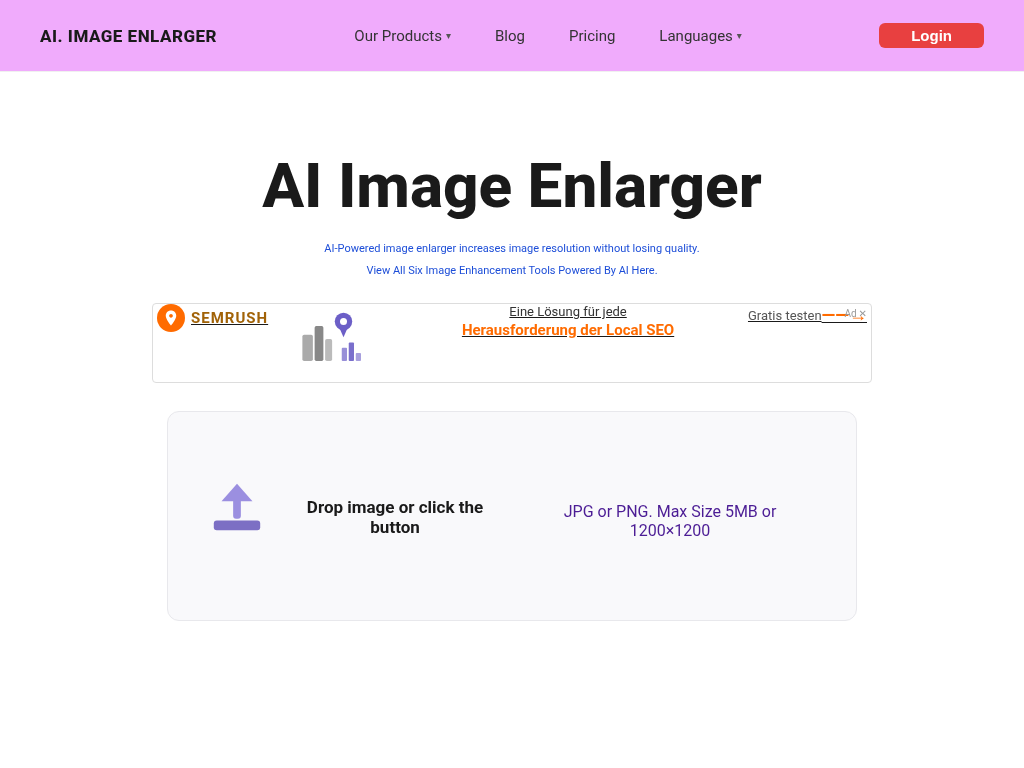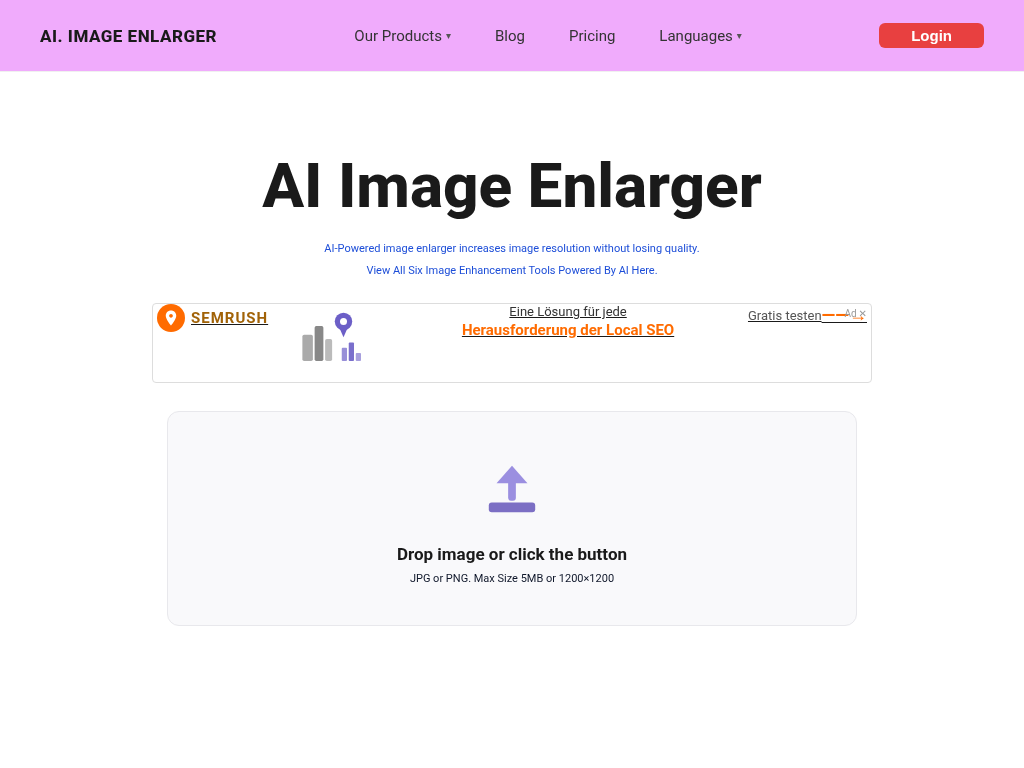--- a/index.html
+++ b/index.html
@@ -197,44 +197,45 @@
     .upload-section {
       width: 690px;
       margin: 28px auto 0;
       background: #f9f9fb;
       border-radius: 12px;
       padding: 50px 40px 40px;
       text-align: center;
       border: 1px solid #e8e8ec;
       min-height: 210px;
       display: flex;
-      flex-direction: column;
+      flex-direction: row;
       align-items: center;
       justify-content: center;
+      gap: 16px;
     }
 
     .upload-icon {
       margin-bottom: 20px;
     }
 
     .upload-icon svg {
       width: 58px;
       height: 58px;
     }
 
     .upload-label {
       font-size: 17px;
       font-weight: 700;
       color: #1a1a1a;
       margin-bottom: 8px;
     }
 
     .upload-hint {
-      font-size: 11px;
-      color: #0f172a;
+      font-size: 16px;
+      color: #4c1d95;
     }
   </style>
 </head>
 <body>
 
 <header>
   <div class="logo">AI. IMAGE ENLARGER</div>
 
   <nav>
     <a class="nav-item">

